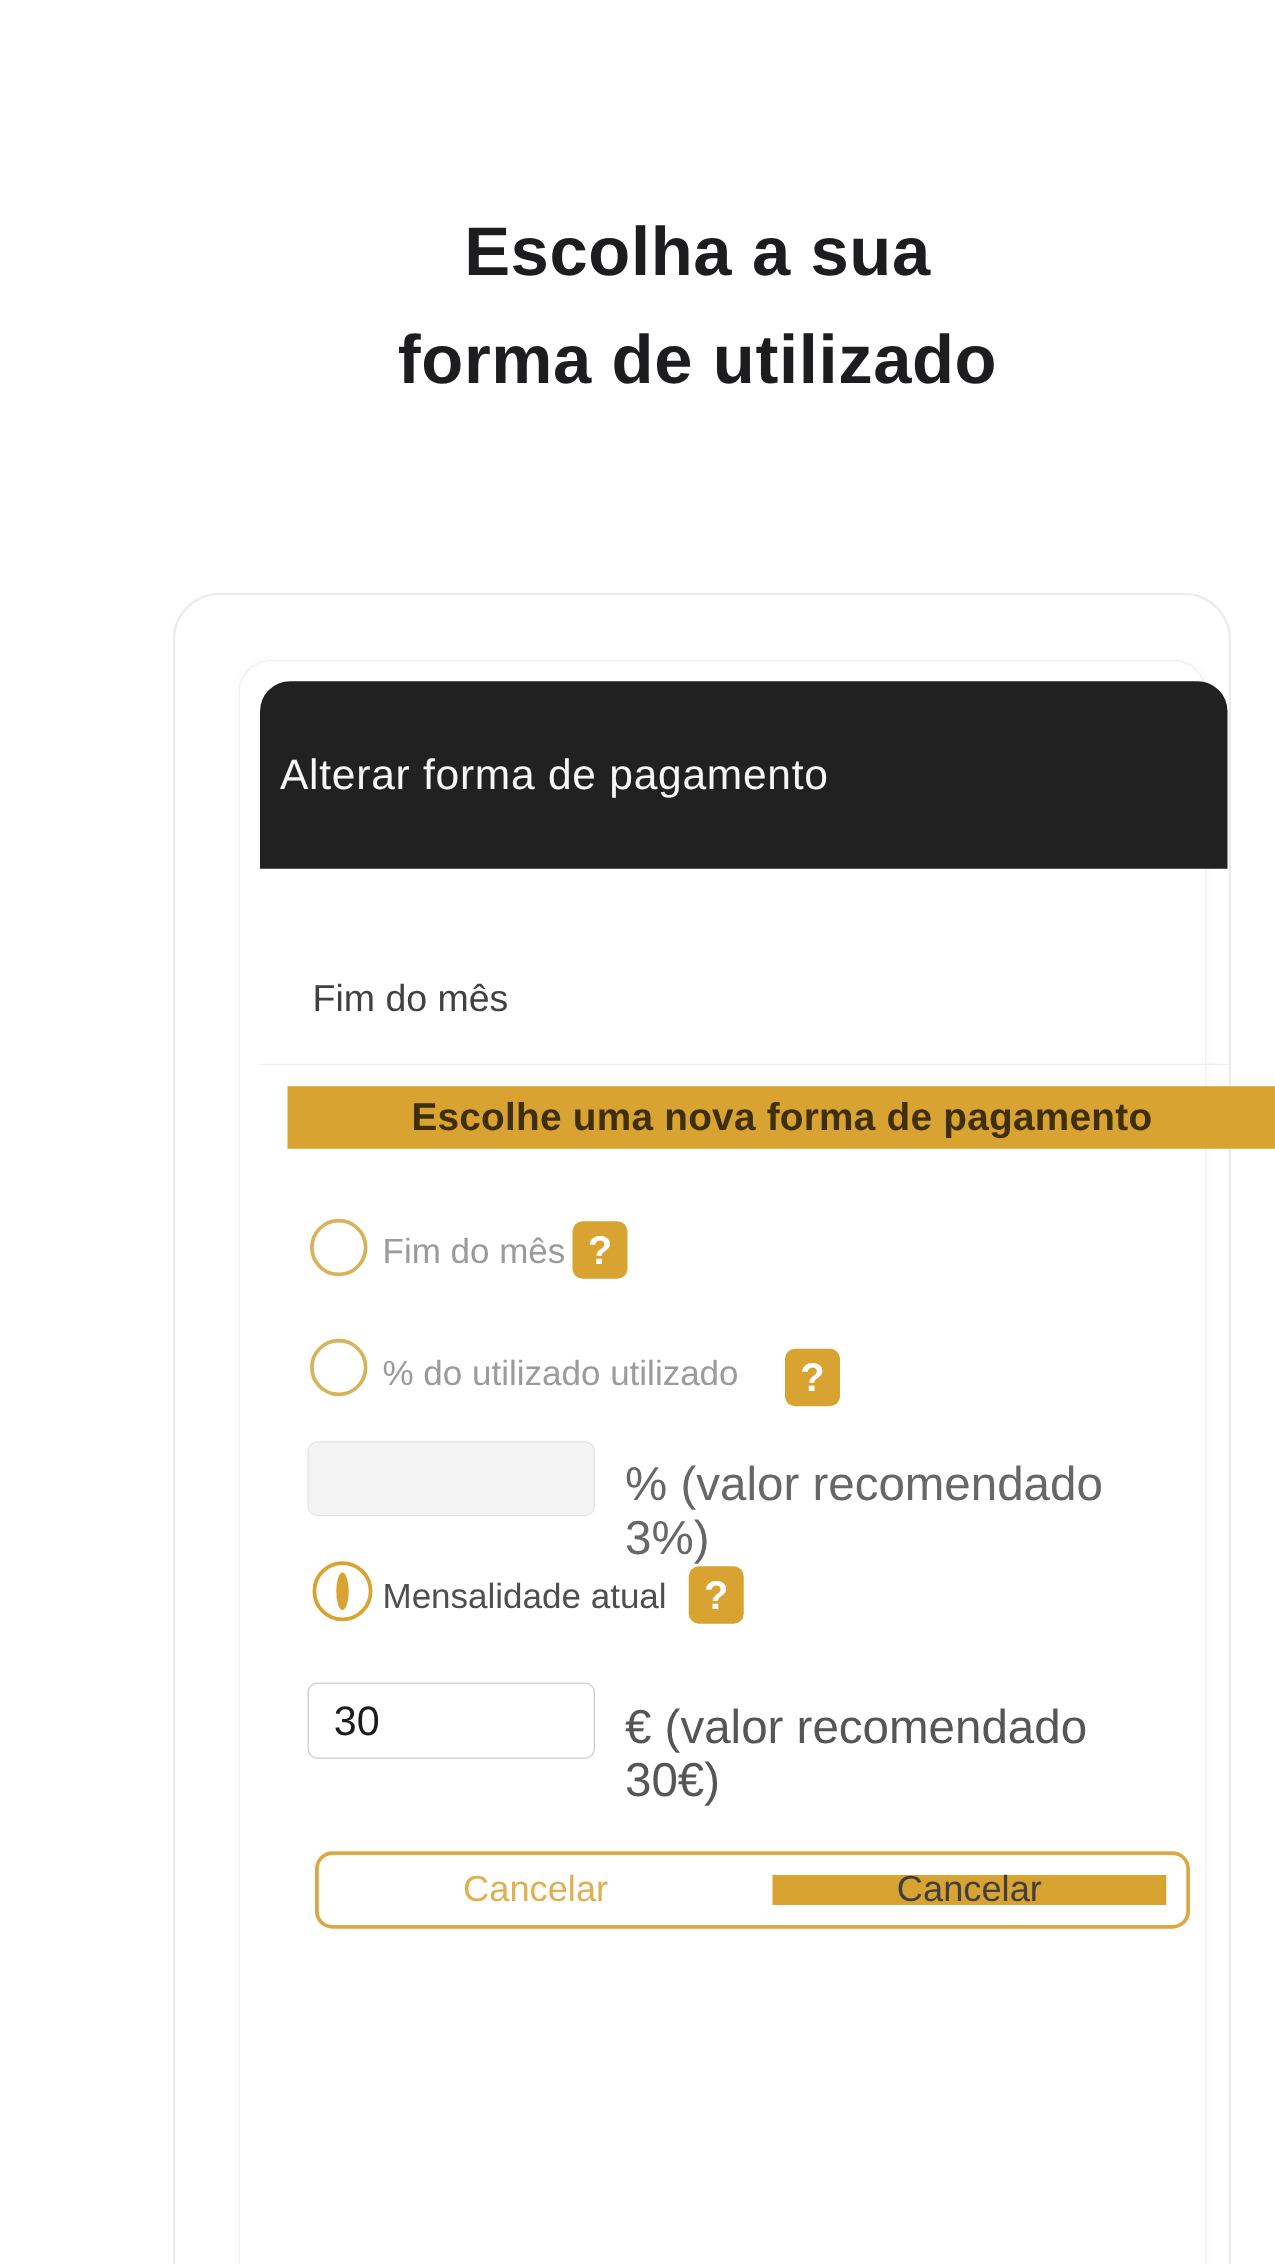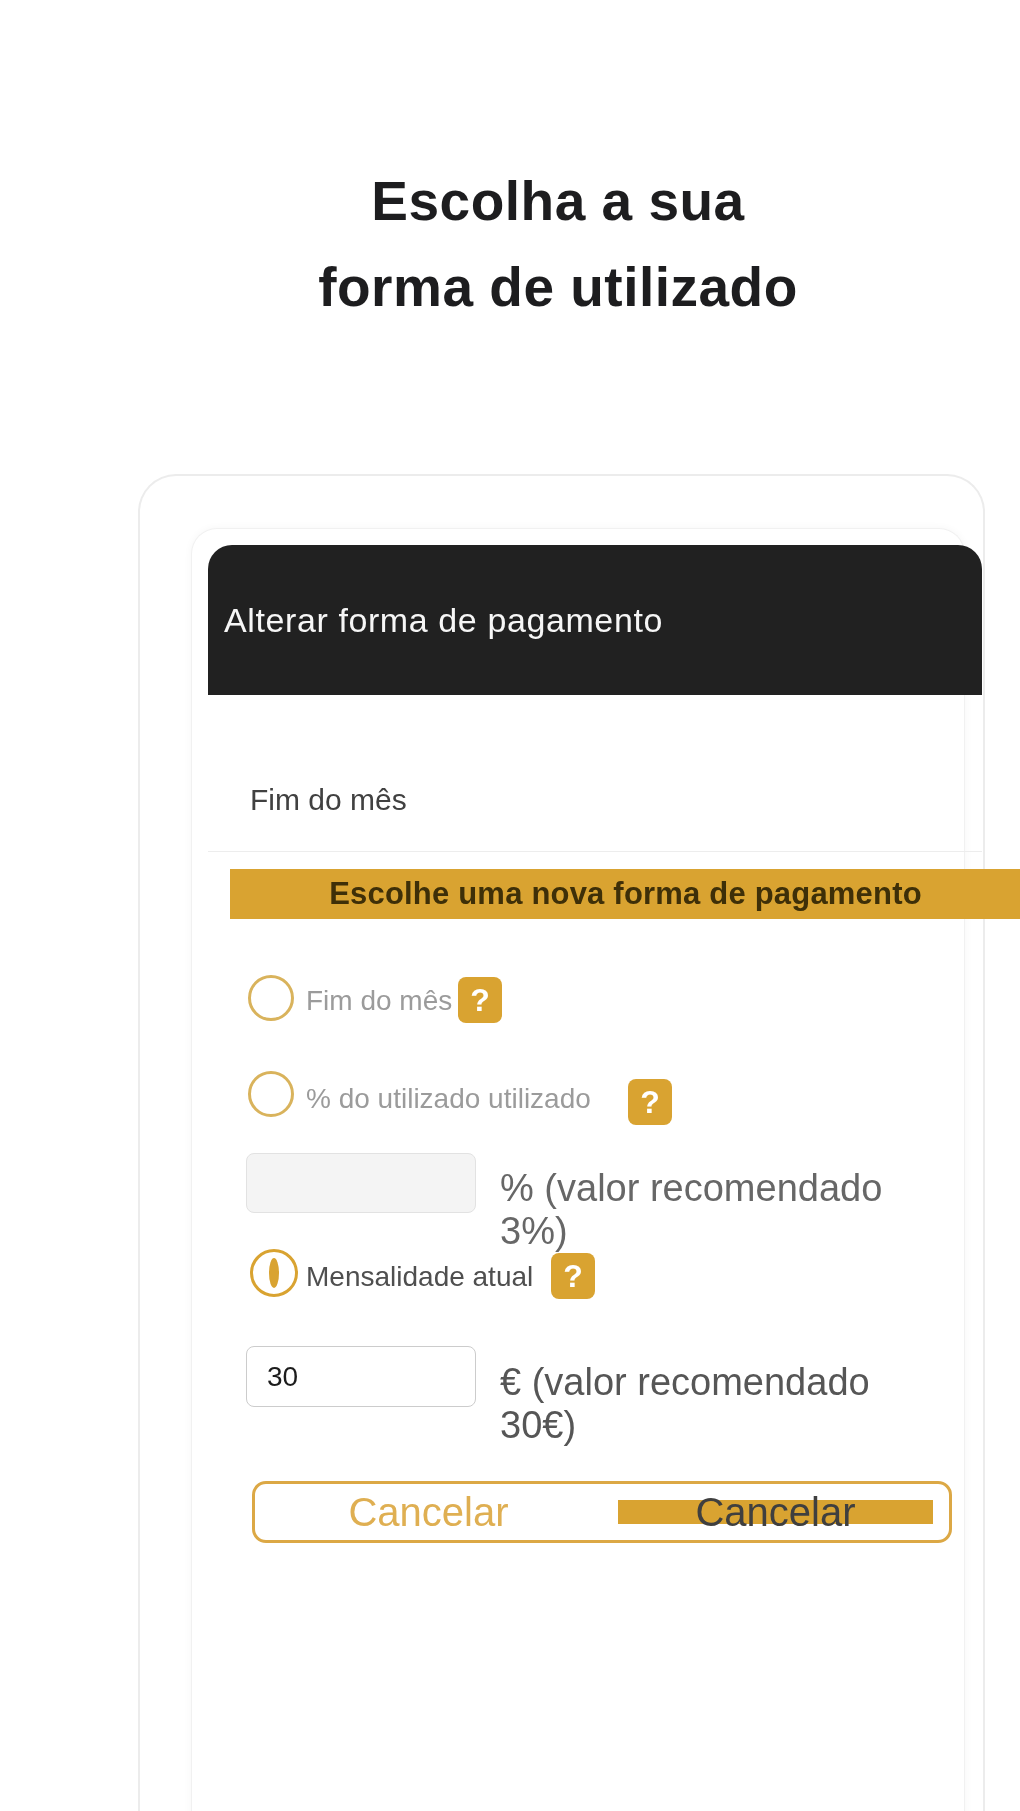--- a/index.html
+++ b/index.html
@@ -114,21 +114,21 @@
     color: #ffffff;
     font-size: 32px;
     font-weight: 700;
   }
   .num-input {
     position: absolute;
     left: 38px;
     width: 230px; height: 60px;
     border-radius: 8px;
     font-family: "Liberation Sans", sans-serif;
-    font-size: 28px;
+    font-size: 33px;
     color: #1c1c1c;
     padding-left: 20px;
     outline: none;
   }
   .num-input.disabled {
     background: #f4f4f4;
     border: 1px solid #e2e2e2;
   }
   .num-input.active {
     background: #ffffff;
@@ -146,21 +146,21 @@
     width: 700px; height: 62px;
     border: 3px solid #dca845;
     border-radius: 14px;
     display: flex;
     overflow: hidden;
     background: #ffffff;
   }
   .btn {
     flex: 1;
     display: flex; align-items: center; justify-content: center;
-    font-size: 40px;
+    font-size: 29px;
     cursor: pointer;
   }
   .btn-cancel {
     background: #ffffff;
     color: #dfaf52;
   }
   .btn-confirm {
     background: #d9a331;
     color: #3f3f3f;
   }

